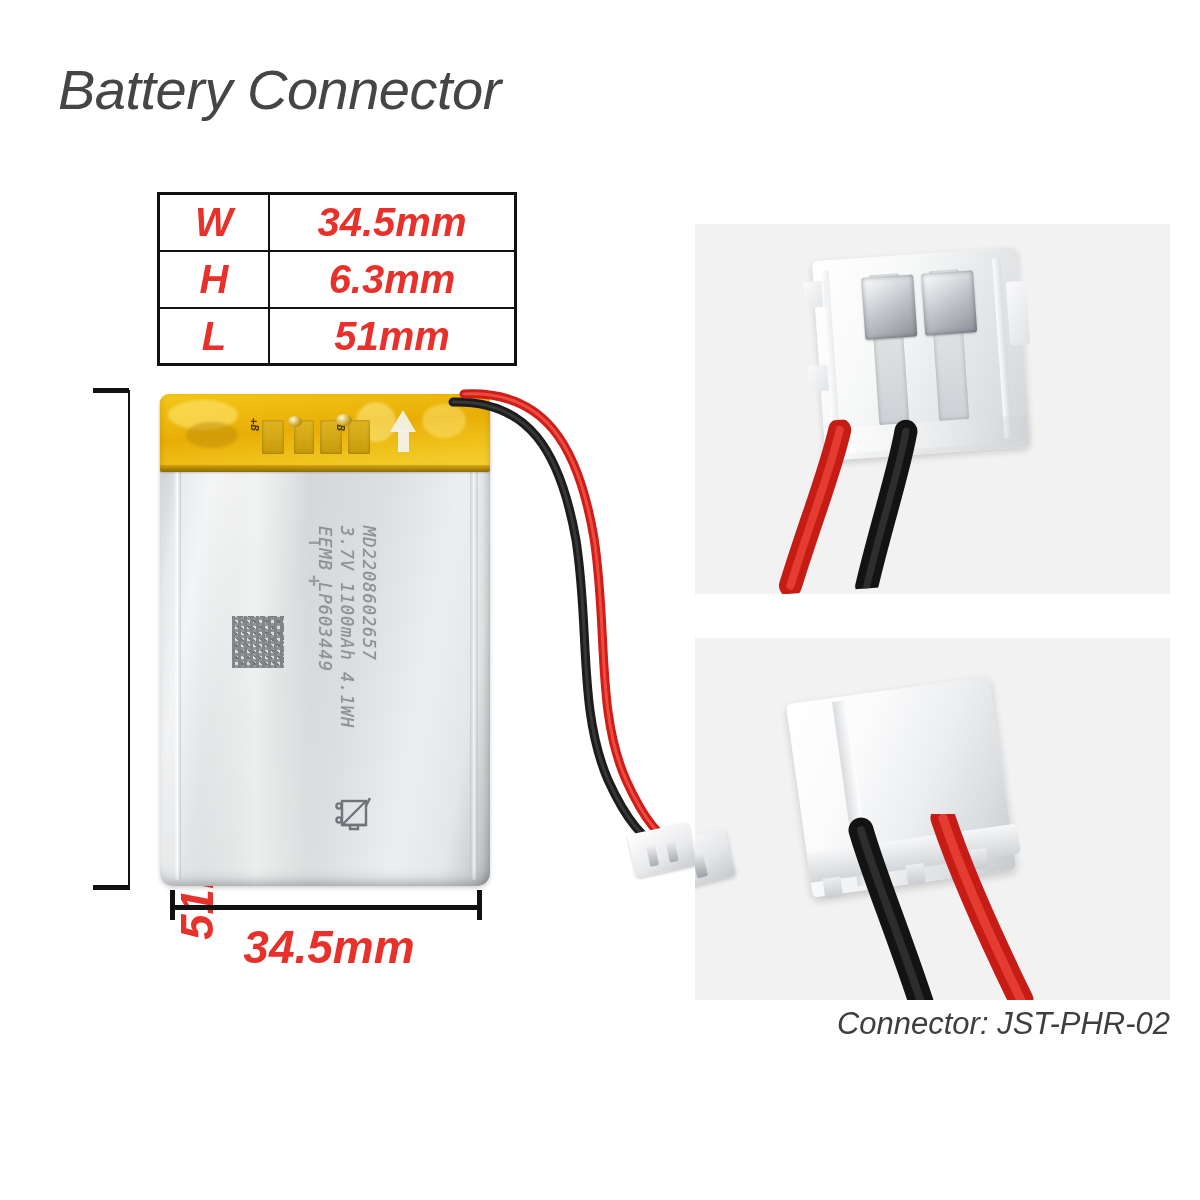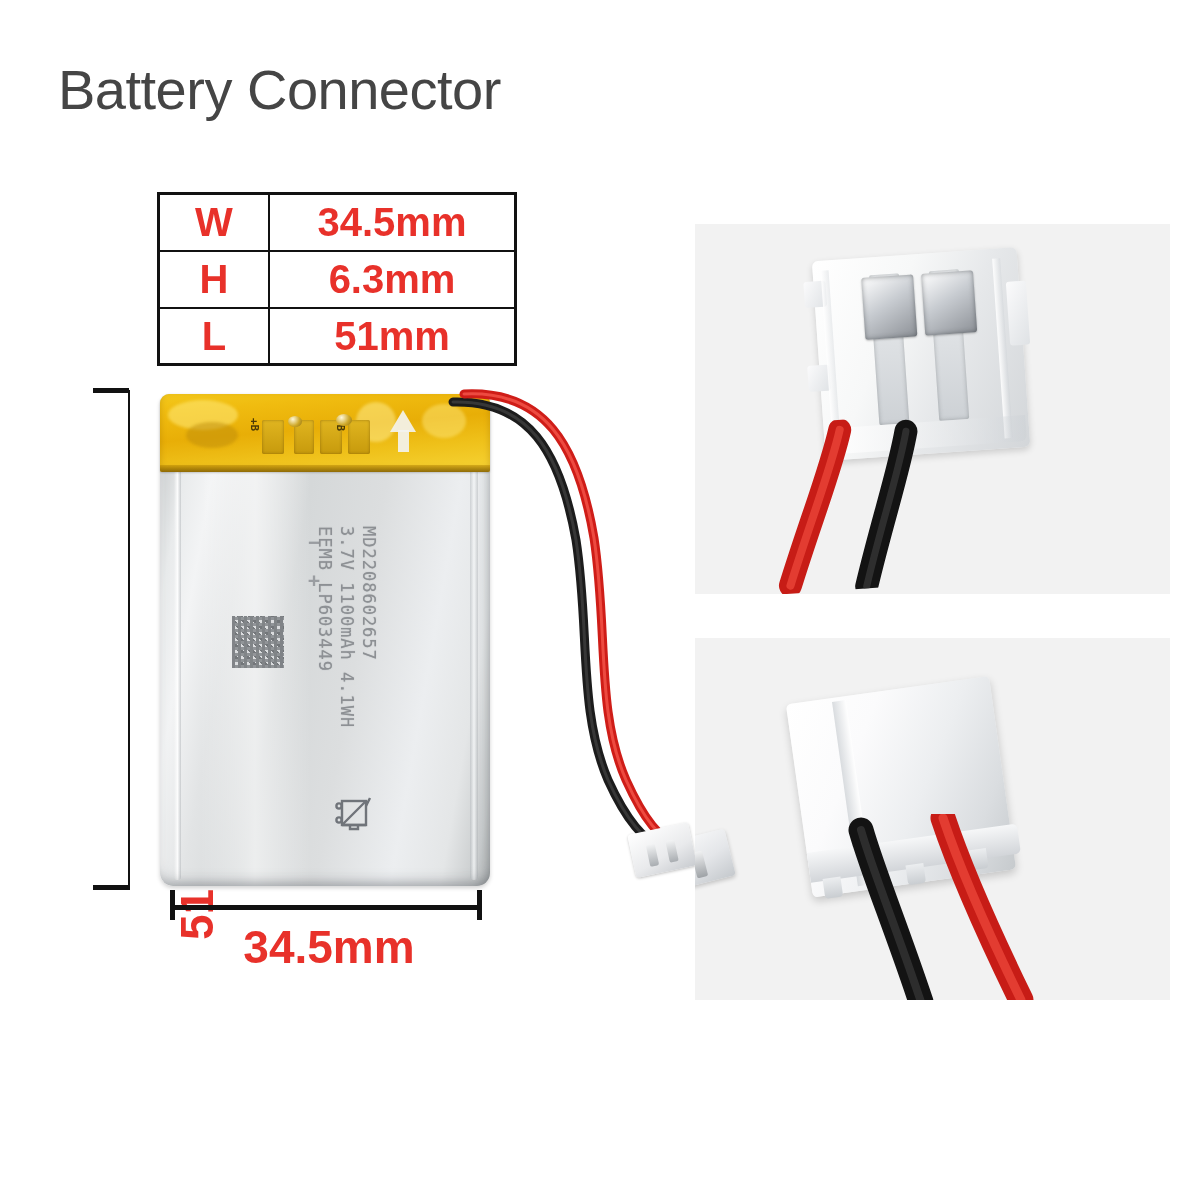--- a/index.html
+++ b/index.html
@@ -3,21 +3,21 @@
 <meta charset="utf-8">
 <style>
   html,body{margin:0;padding:0;}
   body{
     width:1200px;height:1200px;
     background:#ffffff;
     font-family:"Liberation Sans", sans-serif;
     overflow:hidden;
     position:relative;
   }
-  .page{position:absolute;left:0;top:0;width:976px;height:1200px;}
+  .page{position:absolute;left:0;top:0;width:976px;height:1200px;font-style:italic;}
 
   
   .title{
     position:absolute;left:58px;top:57px;
     font-size:56px;font-weight:400;color:#454545;
     letter-spacing:-0.5px;white-space:nowrap;
   }
 
   
   .spec-table{
@@ -370,14 +370,15 @@
     </div>
 
     <svg style="position:absolute;left:130px;top:176px;width:340px;height:190px;" viewBox="0 0 340 190">
       <path d="M36 16 C 48 58, 70 110, 96 188" stroke="#131313" stroke-width="25" fill="none" stroke-linecap="round"></path>
       <path d="M36 16 C 48 58, 70 110, 96 188" stroke="#3c3c3c" stroke-width="8" fill="none" stroke-linecap="round" opacity=".65"></path>
       <path d="M118 4 C 134 52, 160 112, 196 186" stroke="#c71c16" stroke-width="25" fill="none" stroke-linecap="round"></path>
       <path d="M118 4 C 134 52, 160 112, 196 186" stroke="#ef4a3d" stroke-width="9" fill="none" stroke-linecap="round" opacity=".7"></path>
     </svg>
   </div>
 
+  <div class="caption">Connector: JST-PHR-02</div>
 
 </div>
 
 </body></html>

